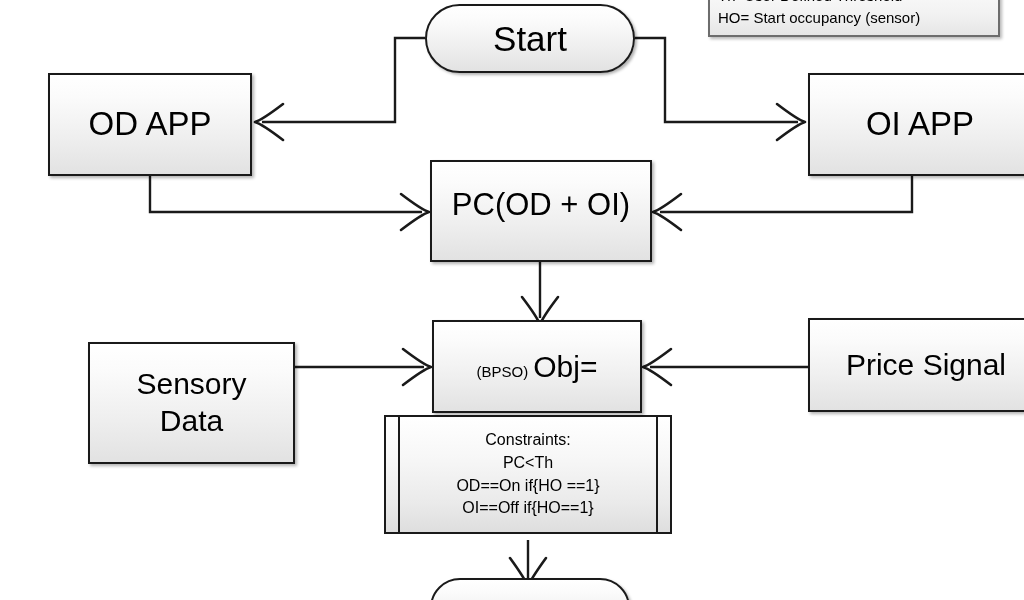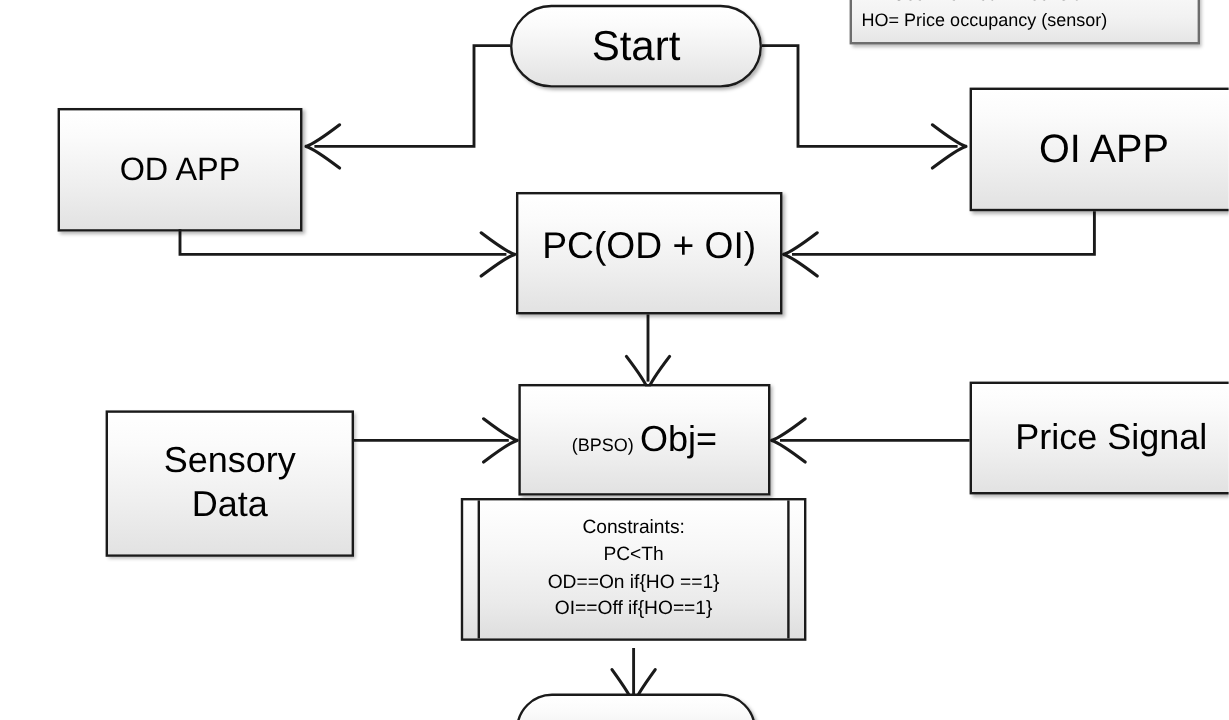--- a/index.html
+++ b/index.html
@@ -34,21 +34,21 @@
   .node.shadow {
     box-shadow: 2px 2px 3px rgba(0,0,0,0.30);
   }
 
   
   #node-start {
     left: 425px; top: 4px; width: 210px; height: 69px;
     border-radius: 36px;
     font-size: 35px;
   }
-  #node-od-app { left: 48px; top: 90px; width: 204px; height: 103px; font-size: 27px; }
+  #node-od-app { left: 48px; top: 73px; width: 204px; height: 103px; font-size: 33px; }
   #node-oi-app { left: 808px; top: 73px; width: 224px; height: 103px; font-size: 33px; }
 
   #node-pc { left: 430px; top: 160px; width: 222px; height: 102px; }
   #node-pc .line1 { font-size: 31px; margin-bottom: 12px; }
   #node-pc .line2 { font-size: 19px; }
 
   #node-sensory { left: 88px; top: 314px; width: 207px; height: 122px; font-size: 30px; line-height: 1.22; margin-top: 28px; }
   #node-price { left: 808px; top: 318px; width: 236px; height: 94px; font-size: 30px; }
 
   #node-obj { left: 432px; top: 320px; width: 210px; height: 93px; gap: 12px; }
@@ -187,16 +187,16 @@
     <span class="ctext">OD==On if{HO ==1}</span>
     <span class="ctext">OI==Off if{HO==1}</span>
   </div>
 
   <div class="node shadow" id="node-bottom">
     <span></span>
   </div>
 
   <div id="legend">
     <div>Th=User Defined Threshold</div>
-    <div>HO= Price occupancy (sensor)</div>
+    <div>HO= Start occupancy (sensor)</div>
   </div>
 
 </div>
 
 </body></html>

